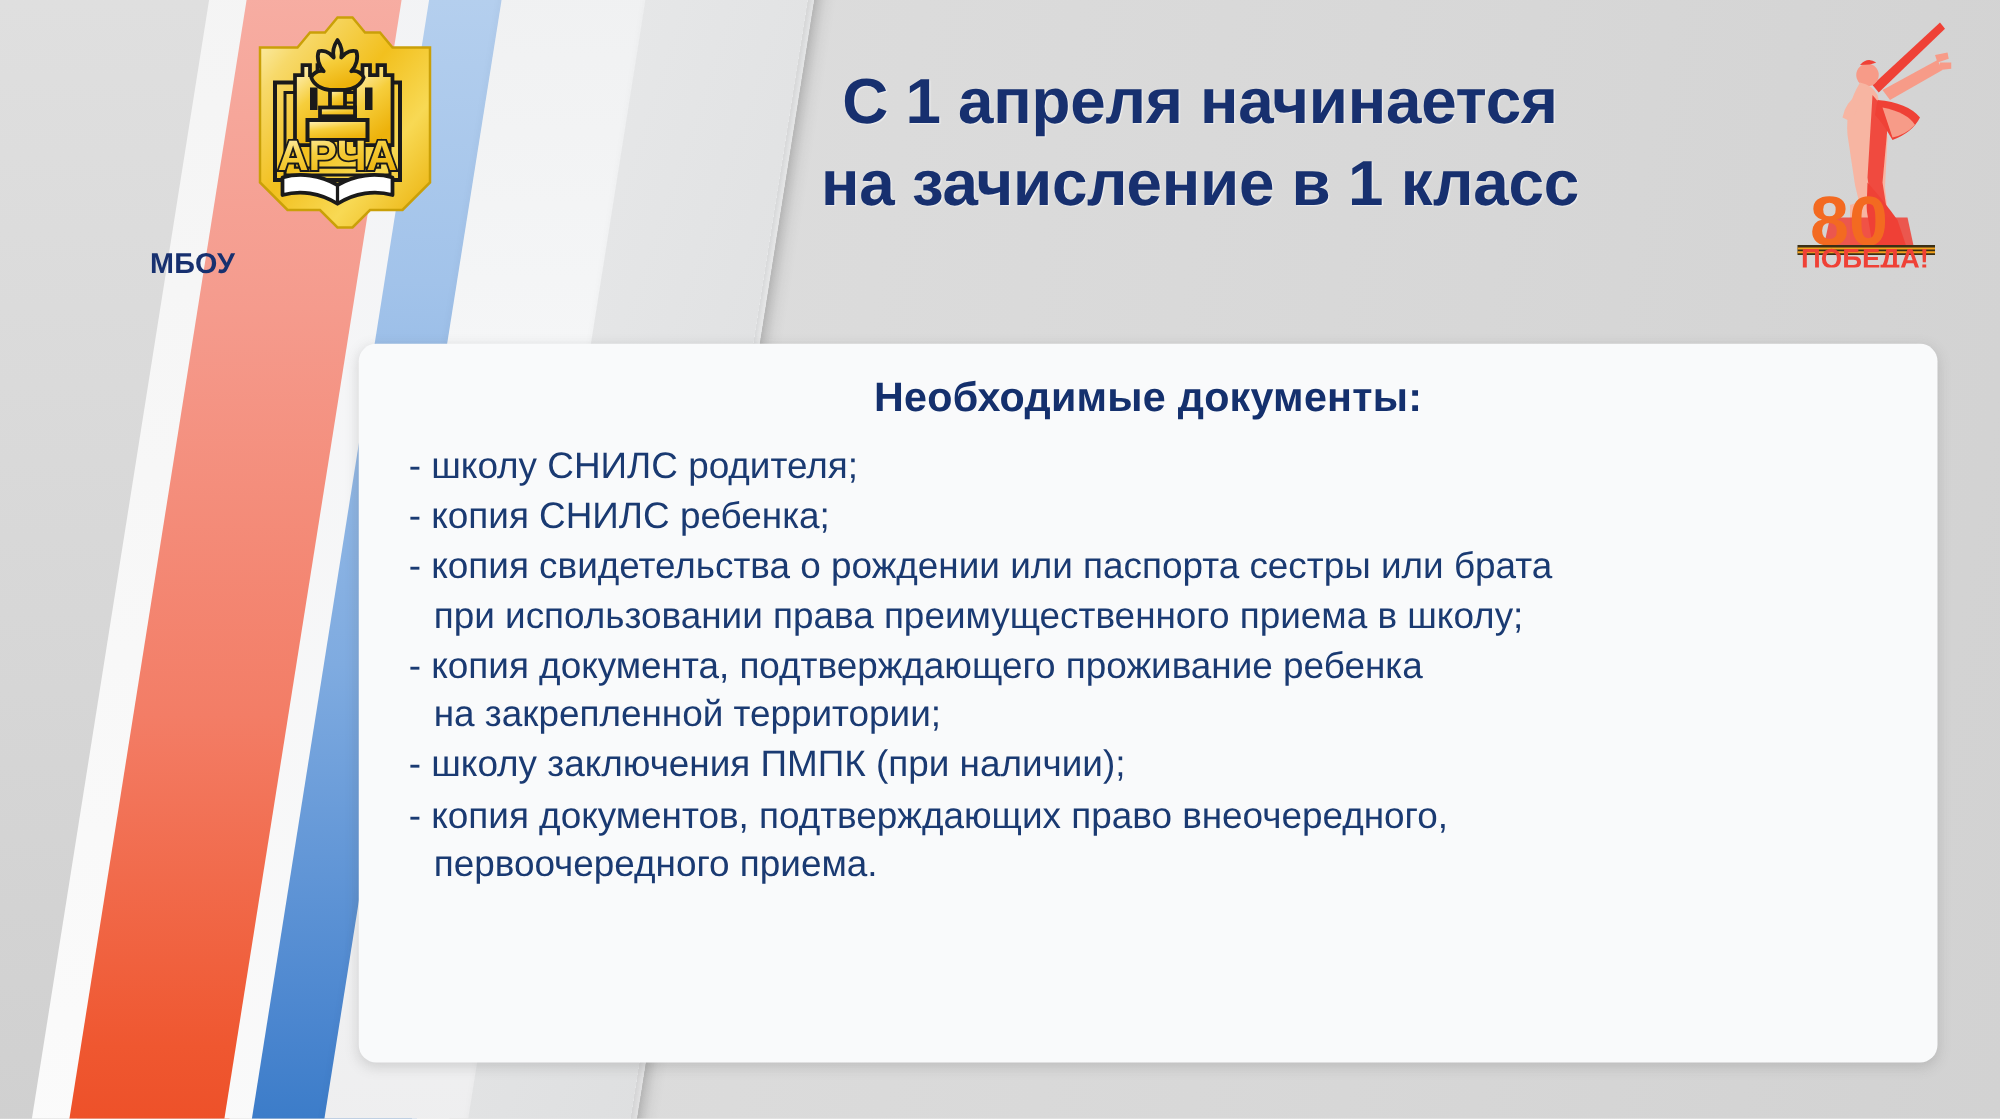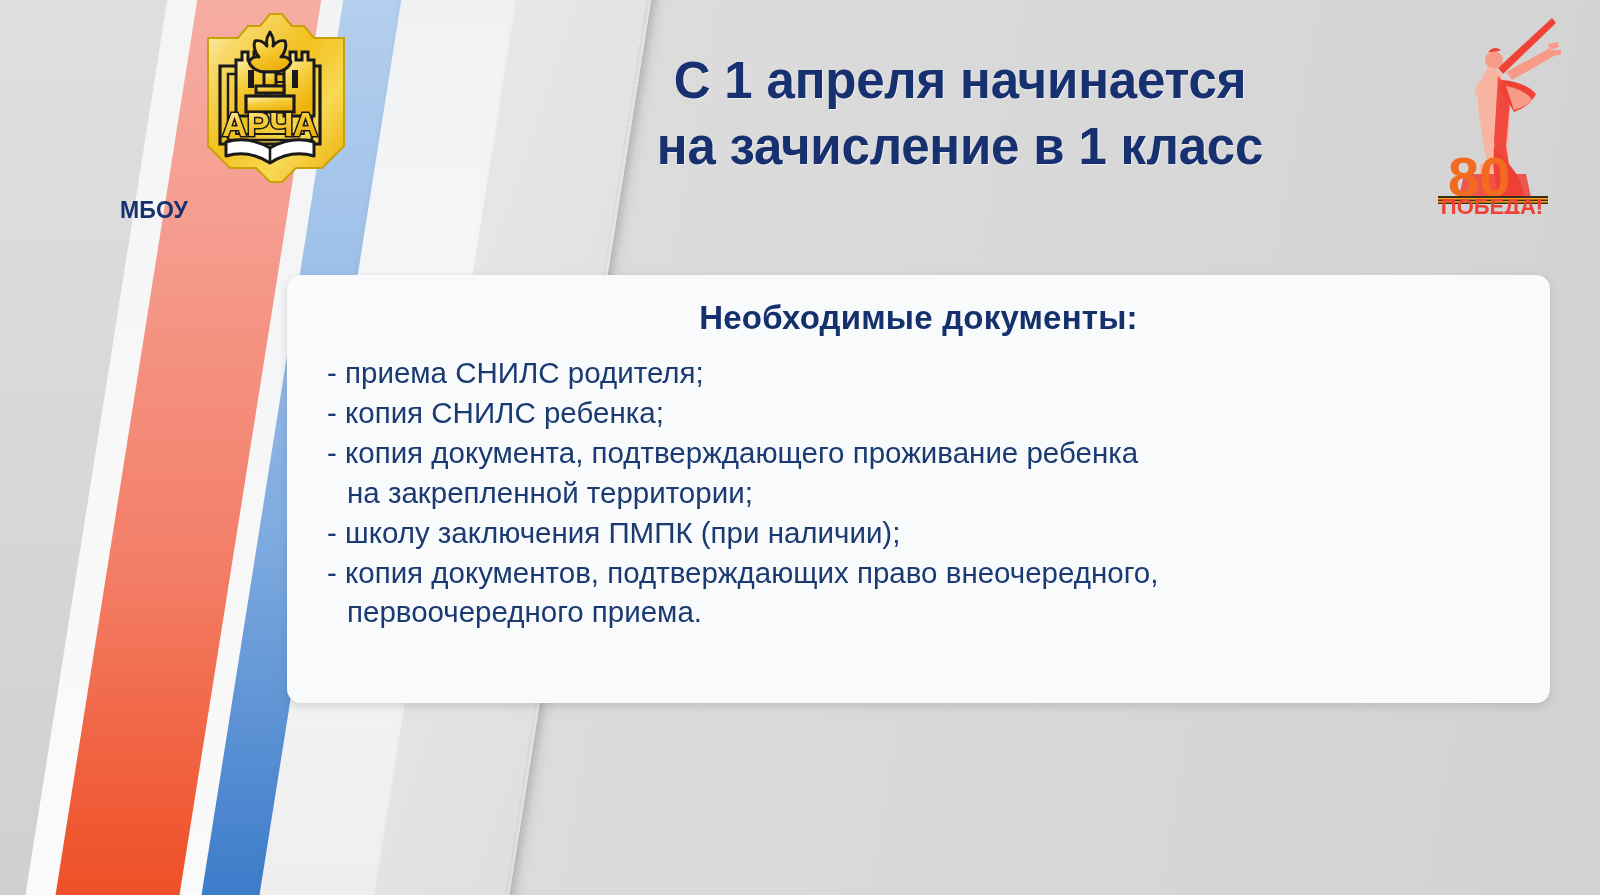--- a/index.html
+++ b/index.html
@@ -135,21 +135,21 @@
     width: 180px;
     height: 200px;
   }
 
   
   .card {
     position: absolute;
     left: 287px;
     top: 275px;
     width: 1263px;
-    height: 428px;
+    height: 575px;
     background: #f9fafb;
     border-radius: 14px;
     box-shadow: 0 3px 10px rgba(90,90,90,0.22);
     box-sizing: border-box;
     padding: 16px 26px 10px 26px;
   }
   .card-title {
     text-align: center;
     color: #14306d;
     font-weight: bold;
@@ -274,22 +274,24 @@
     <rect x="36" y="182" width="110" height="8" fill="#3a2f16"></rect>
     <rect x="36" y="184" width="110" height="1.6" fill="#f3a21d"></rect>
     <rect x="36" y="187" width="110" height="1.6" fill="#f3a21d"></rect>
 
     <text x="90" y="200" font-family="'Liberation Sans', sans-serif" font-size="22" font-weight="bold" fill="#ef4136" text-anchor="middle">ПОБЕДА!</text>
   </svg>
 
   <div class="card">
     <div class="card-title">Необходимые документы:</div>
     <ul class="doc-list">
-      <li class="doc-item">- приема СНИЛС родителя;</li>
+      <li class="doc-item">- школу СНИЛС родителя;</li>
       <li class="doc-item">- копия СНИЛС ребенка;</li>
+      <li class="doc-item">- копия свидетельства о рождении или паспорта сестры или брата
+  при использовании права преимущественного приема в школу;</li>
       <li class="doc-item">- копия документа, подтверждающего проживание ребенка
   на закрепленной территории;</li>
       <li class="doc-item">- школу заключения ПМПК (при наличии);</li>
       <li class="doc-item">- копия документов, подтверждающих право внеочередного,
   первоочередного приема.</li>
     </ul>
   </div>
 
 </div>
 

